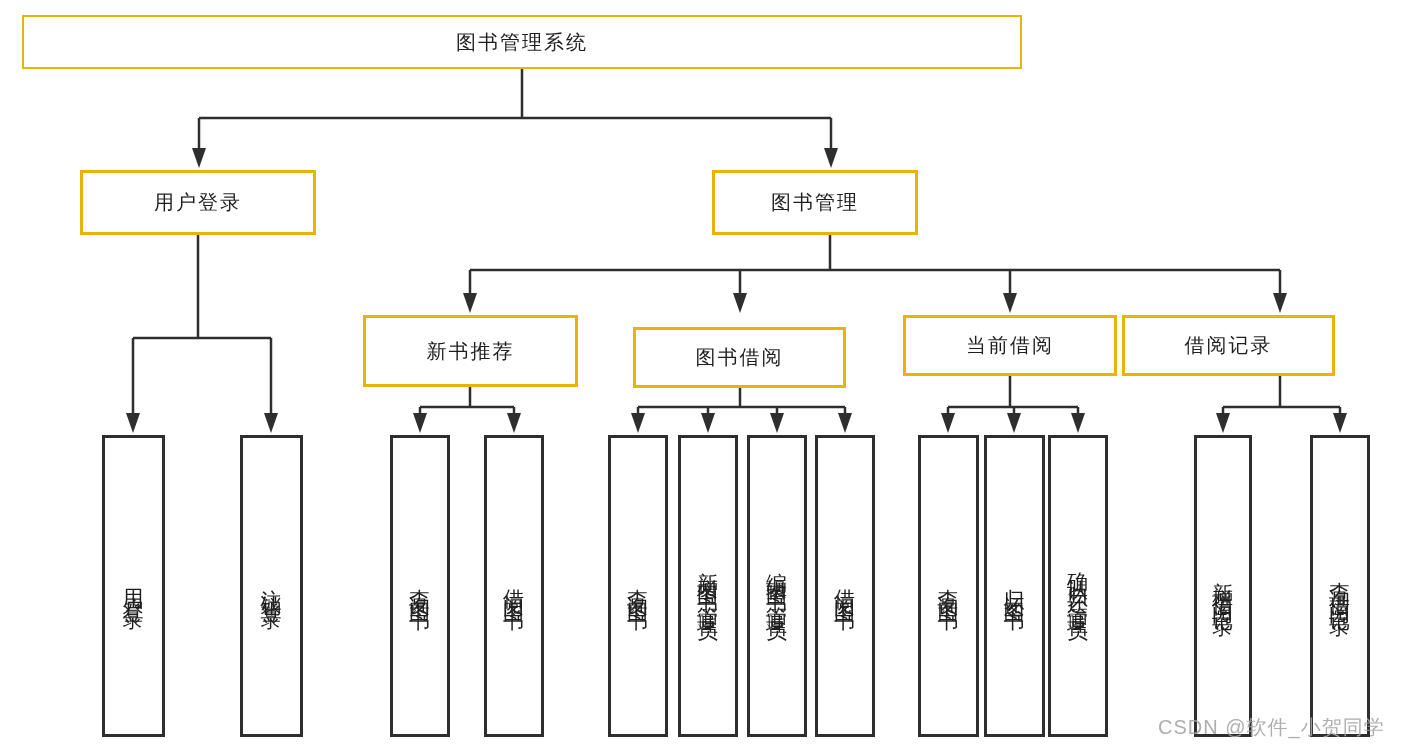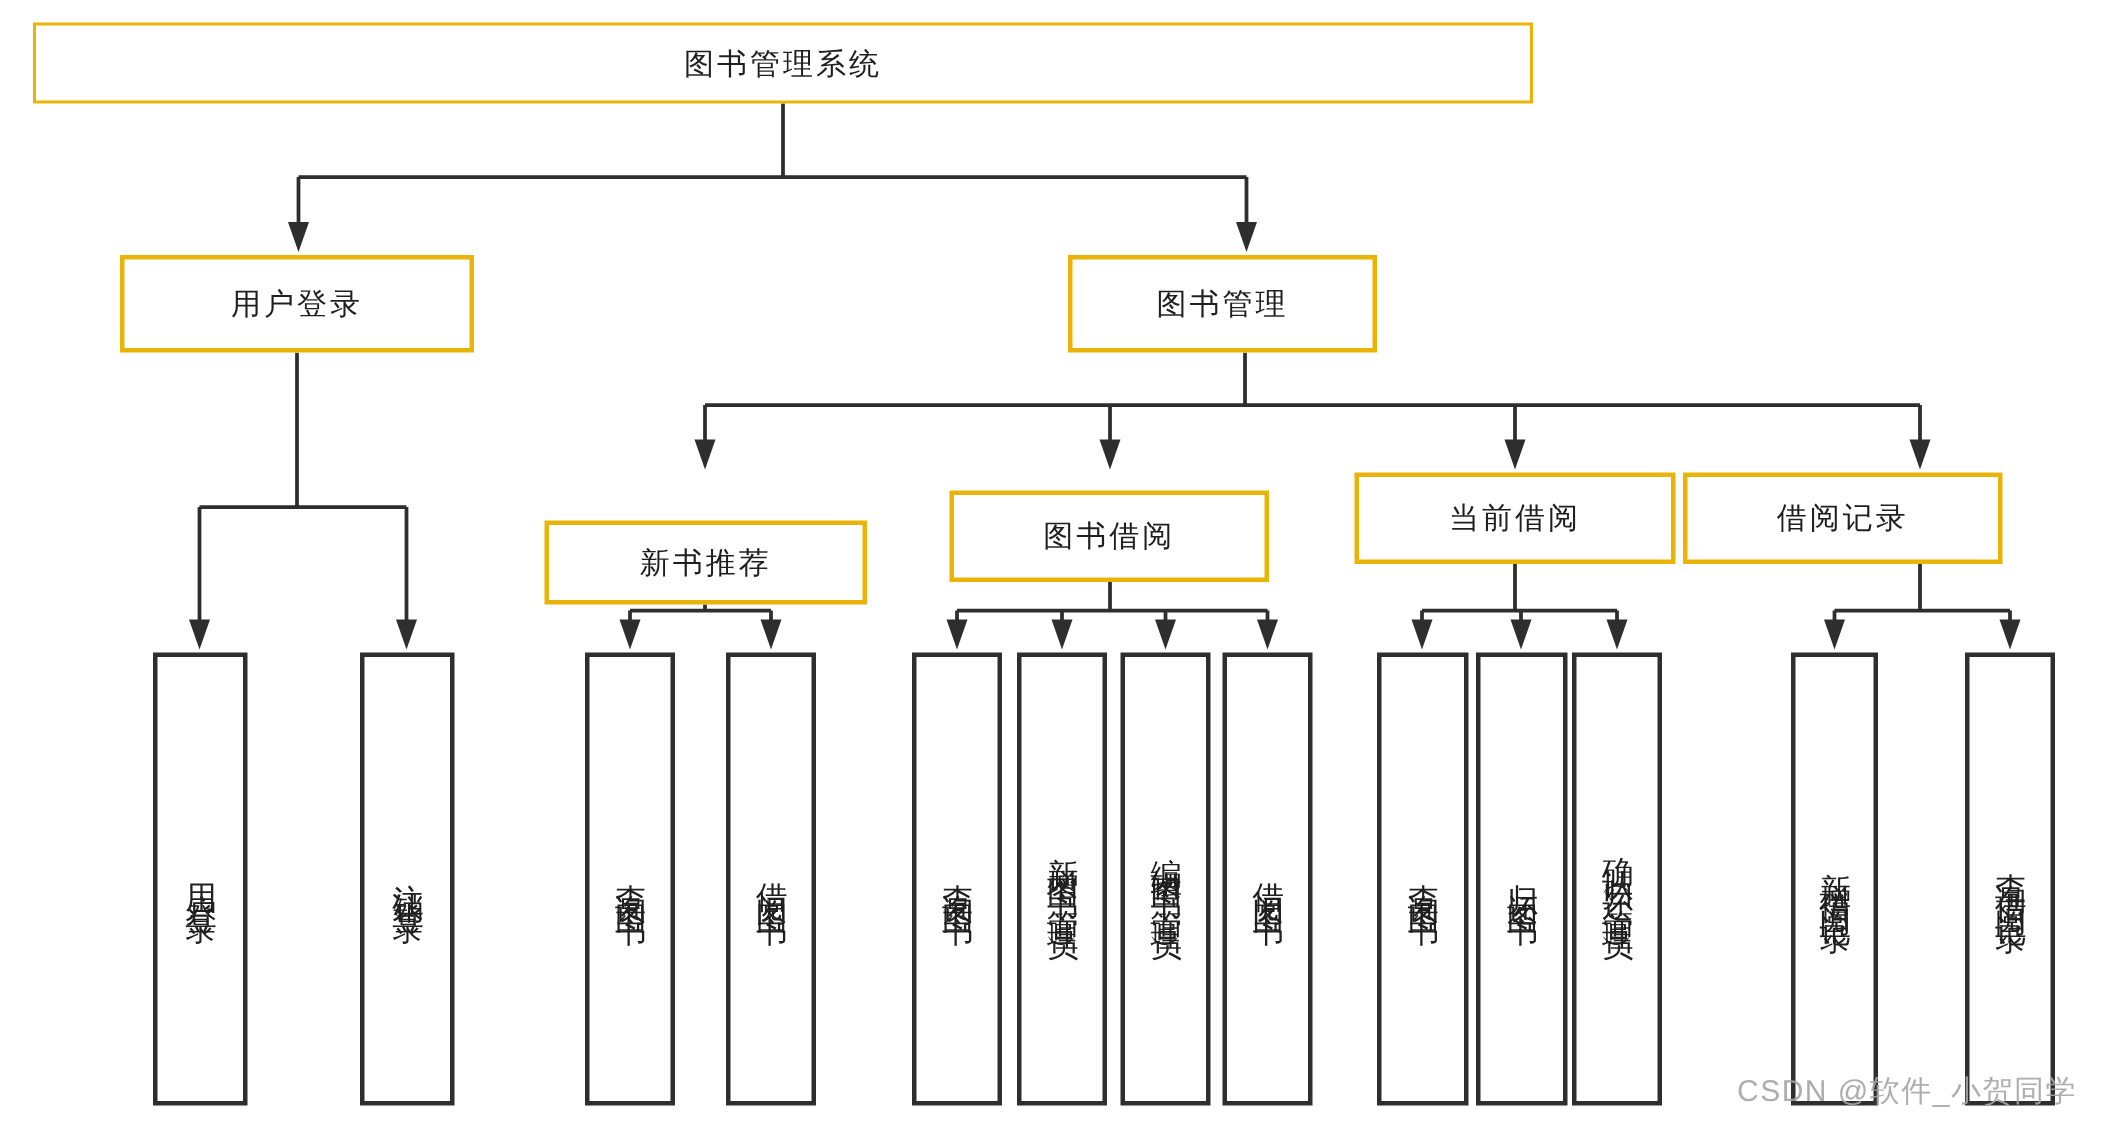--- a/index.html
+++ b/index.html
@@ -101,21 +101,21 @@
       <polygon points="1223,433 1216,413 1230,413"></polygon>
       <polygon points="1340,433 1333,413 1347,413"></polygon>
     </g>
   </svg>
 
   <div class="node root" style="left:22px; top:15px; width:1000px; height:54px;">图书管理系统</div>
 
   <div class="node level2" style="left:80px; top:170px; width:236px; height:65px;">用户登录</div>
   <div class="node level2" style="left:712px; top:170px; width:206px; height:65px;">图书管理</div>
 
-  <div class="node level3" style="left:363px; top:315px; width:215px; height:56px;margin-top:32px;">新书推荐</div>
+  <div class="node level3" style="left:363px; top:315px; width:215px; height:72px;">新书推荐</div>
   <div class="node level3" style="left:633px; top:315px; width:213px; height:61px;margin-top:12px;">图书借阅</div>
   <div class="node level3" style="left:903px; top:315px; width:214px; height:61px;text-align:right;">当前借阅</div>
   <div class="node level3" style="left:1122px; top:315px; width:213px; height:61px;">借阅记录</div>
 
   <div class="leaf" style="left:102px; width:63px;">
     <span class="vtext">用户登录</span>
   </div>
   <div class="leaf" style="left:240px; width:63px;">
     <span class="vtext">注销登录</span>
   </div>

